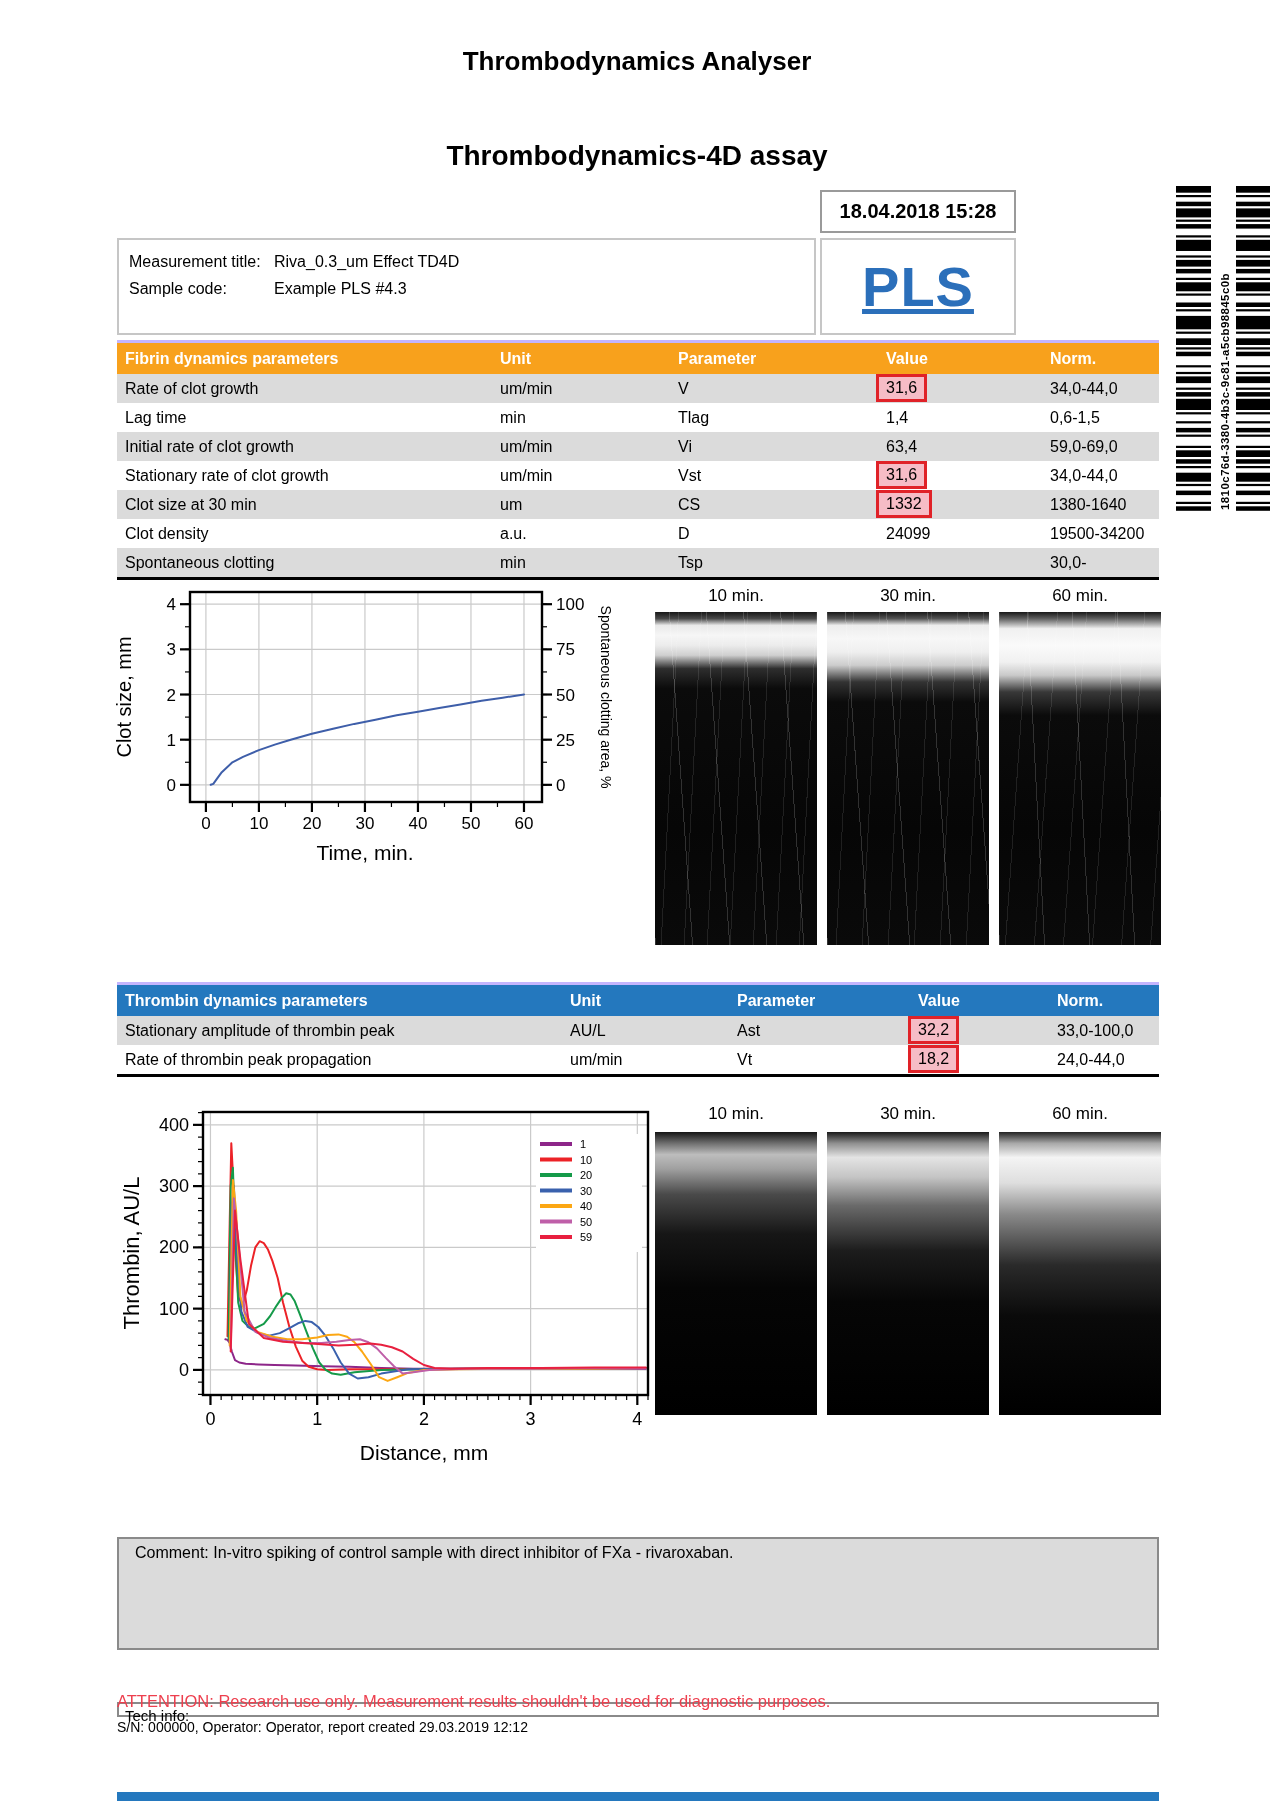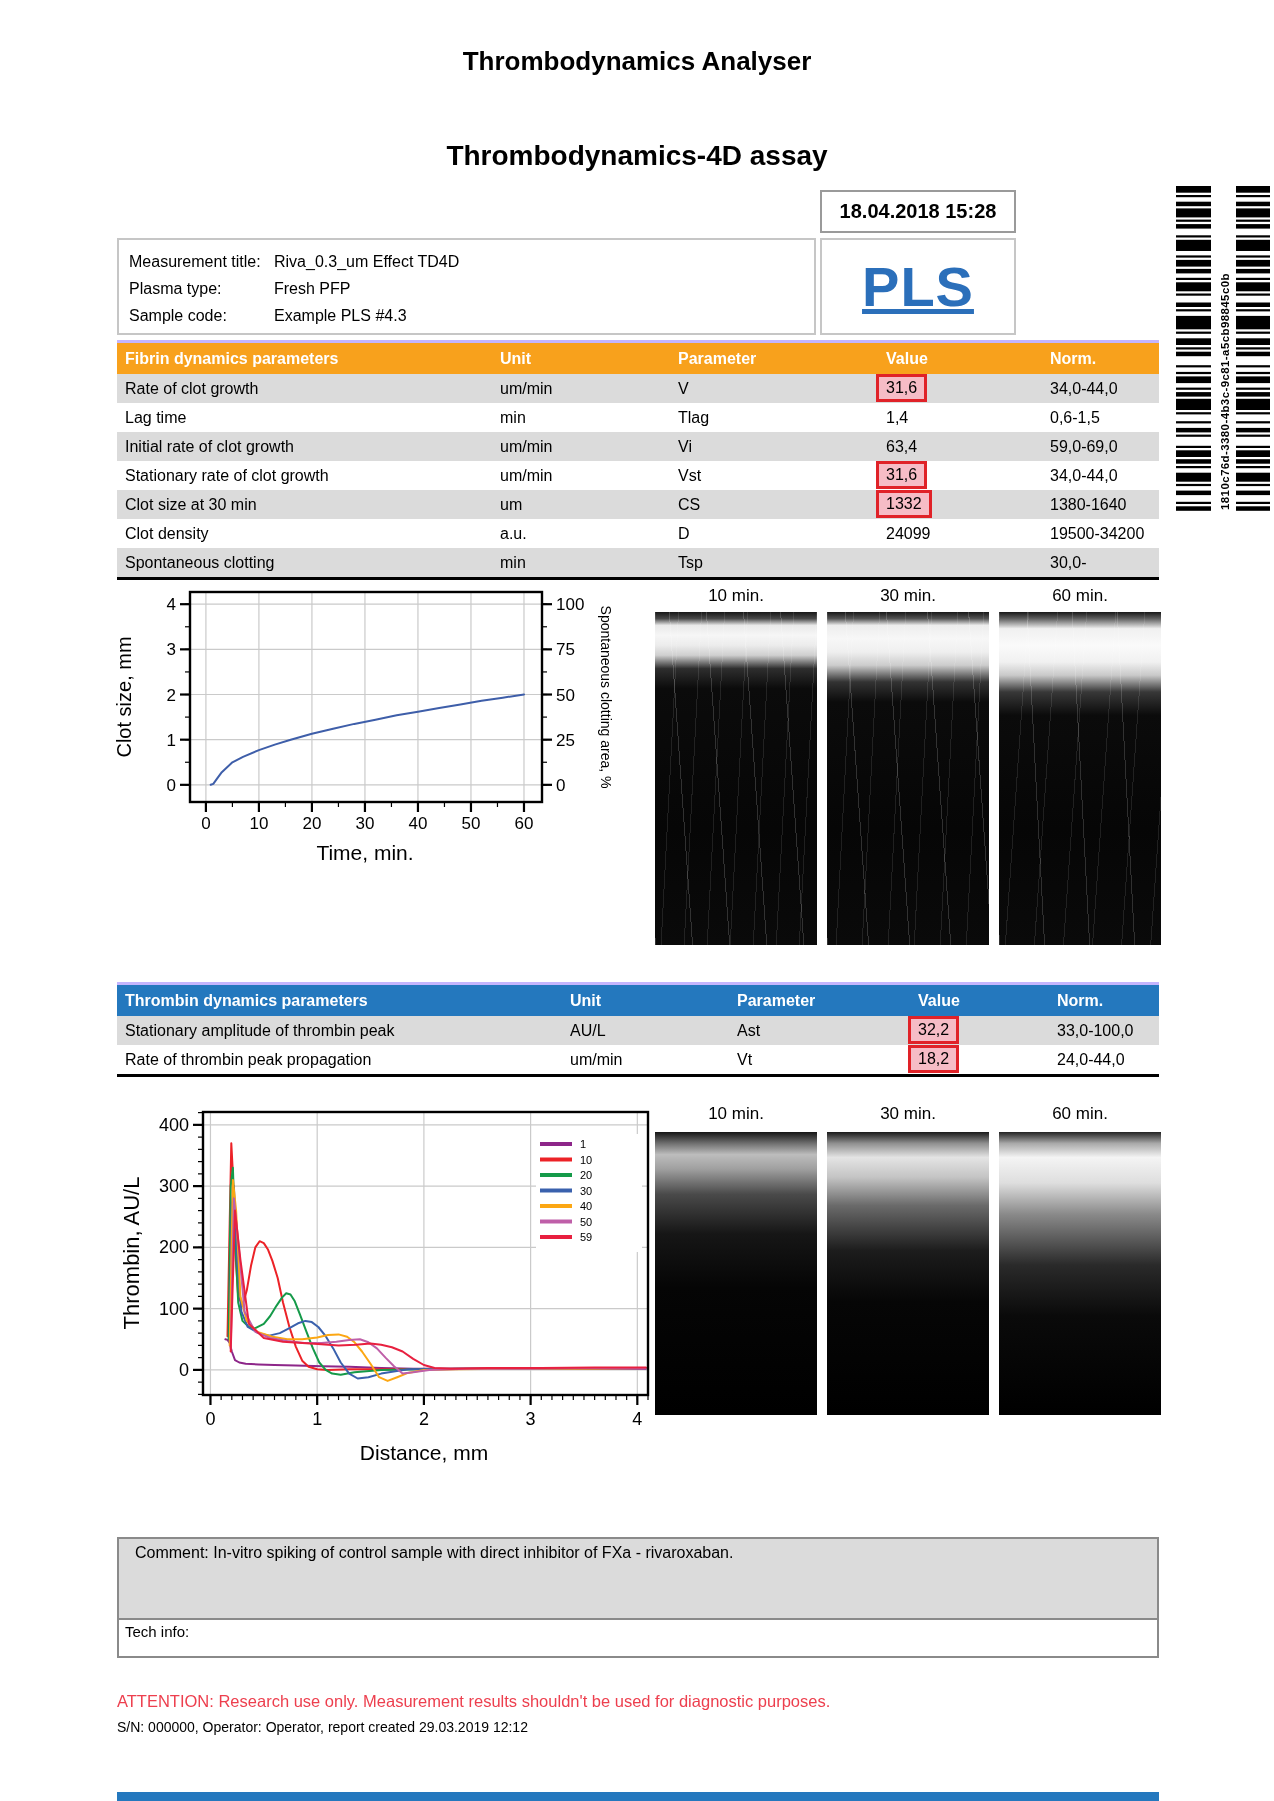--- a/index.html
+++ b/index.html
@@ -64,21 +64,21 @@
       repeating-linear-gradient(94deg, rgba(255,255,255,0.10) 0 1px, transparent 1px 29px),
       repeating-linear-gradient(87deg, rgba(255,255,255,0.16) 0 1px, transparent 1px 45px),
       linear-gradient(180deg,#181818 0%,#606060 2%,#f0f0f0 5%,#fafafa 10%,#f1f1f1 15%,#c9c9c9 19%,#383838 24%,#0b0b0b 31%,#060606 65%,#0a0a0a 100%);}
   .glow-img{background:linear-gradient(180deg,#151515 0%,#6f6f6f 4%,#bdbdbd 8%,#a0a0a0 13%,#4a4a4a 22%,#161616 36%,#050505 55%,#000 100%);}
   .glow-img.v2{background:linear-gradient(180deg,#1a1a1a 0%,#8f8f8f 4%,#e4e4e4 9%,#c4c4c4 16%,#6a6a6a 26%,#1c1c1c 42%,#060606 60%,#000 100%);}
   .glow-img.v3{background:linear-gradient(180deg,#222 0%,#a8a8a8 4%,#f4f4f4 9%,#dedede 18%,#8a8a8a 29%,#2a2a2a 47%,#0a0a0a 65%,#000 100%);}
 
   
   .comment-box{left:117px;top:1537px;width:1042px;height:113px;border:2px solid #8a8a8a;
       background:var(--row-gray,#DBDBDB);box-sizing:border-box;padding:5px 16px;font-size:16px;}
-  .tech-box{left:117px;top:1618px;width:1042px;height:40px;border:2px solid #8a8a8a;
+  .tech-box{left:117px;top:1702px;width:1042px;height:15px;border:2px solid #8a8a8a;
       box-sizing:border-box;font-size:15px;line-height:23px;padding-left:6px;background:#fff;}
   .attention{left:117px;top:1692px;font-size:16.5px;color:var(--attention-red,#ED3F4E);}
   .serial{left:117px;top:1719px;font-size:14px;}
   .bottom-bar{left:117px;top:1792px;width:1042px;height:9px;background:var(--blue,#2478BE);}
 </style>
 </head>
 <body>
 
 <div class="page">
 
@@ -86,24 +86,20 @@
   <div class="abs report-title">Thrombodynamics-4D assay</div>
 
   <div class="abs datetime-box">
     <span>18.04.2018 15:28</span>
   </div>
 
   <div class="abs info-box">
     <div class="info-row">
       <span class="info-label">Measurement title:</span>
       <span class="info-value">Riva_0.3_um Effect TD4D</span>
-    </div>
-    <div class="info-row">
-      <span class="info-label">Plasma type:</span>
-      <span class="info-value">Fresh PFP</span>
     </div>
     <div class="info-row">
       <span class="info-label">Sample code:</span>
       <span class="info-value">Example PLS #4.3</span>
     </div>
   </div>
 
   <div class="abs pls-box">
     <span class="pls-text">PLS</span>
   </div>

